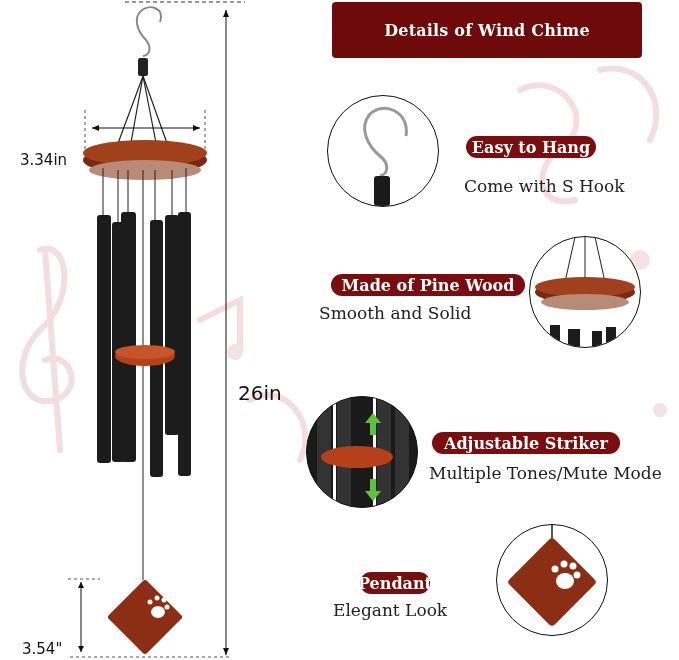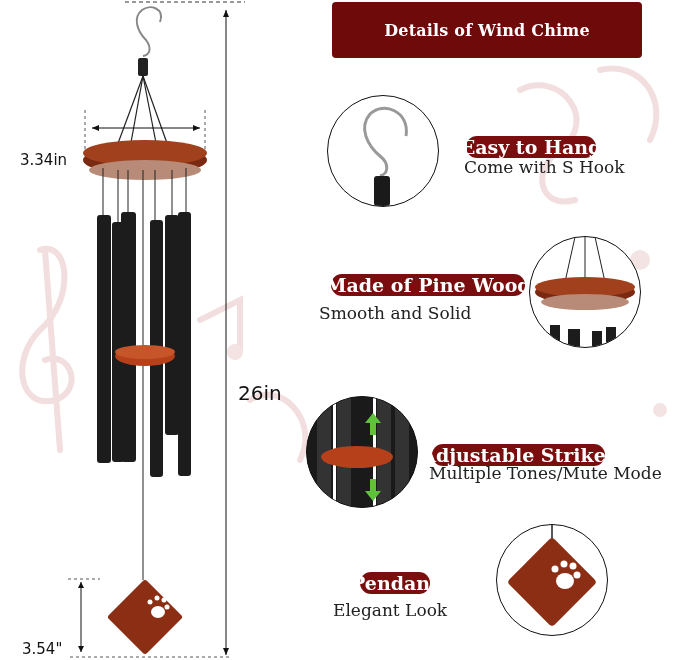--- a/index.html
+++ b/index.html
@@ -2,21 +2,21 @@
 <html><head>
 <meta charset="utf-8">
 <style>
   html,body{margin:0;padding:0;}
   body{width:679px;height:660px;position:relative;overflow:hidden;background:#ffffff;font-family:"DejaVu Serif",serif;}
   .abs{position:absolute;}
   .bg-notes{position:absolute;inset:0;pointer-events:none;}
   .title-box{position:absolute;left:332px;top:2px;width:310px;height:56px;background:#6e0a0a;border-radius:4px;display:flex;align-items:center;justify-content:center;}
   .title-box span{color:#fff;font-family:"DejaVu Serif",serif;font-weight:bold;font-size:16px;letter-spacing:0.2px;}
   .pill{position:absolute;background:#7a0d0d;border-radius:12px;height:22px;display:flex;align-items:center;justify-content:center;}
-  .pill span{color:#fff;font-family:"DejaVu Serif",serif;font-weight:bold;font-size:19px;white-space:nowrap;}
+  .pill span{color:#fff;font-family:"DejaVu Serif",serif;font-weight:bold;font-size:16px;white-space:nowrap;}
   .desc{position:absolute;font-family:"DejaVu Serif",serif;font-size:17px;color:#222;white-space:nowrap;}
   .circle{position:absolute;border:1.5px solid #111;border-radius:50%;overflow:hidden;background:#fff;}
   .dim{position:absolute;font-family:"DejaVu Sans",sans-serif;font-size:15px;color:#111;margin-top:33px;}
 </style>
 </head>
 <body>
 
 <svg class="bg-notes" width="679" height="660" viewBox="0 0 679 660">
   <g fill="none" stroke="#f2dede" stroke-width="6" stroke-linecap="round">
     <path d="M40 250 C 70 240, 75 300, 40 330 C 10 360, 20 410, 55 400 C 85 390, 70 350, 45 360"></path>
@@ -111,21 +111,21 @@
 
 <div class="circle" style="left:327px;top:95px;width:110px;height:110px;">
   <svg width="110" height="110" viewBox="0 0 110 110">
     <path d="M78 40 C 82 15, 55 5, 42 18 C 30 32, 40 50, 52 60 C 62 68, 60 78, 52 80" fill="none" stroke="#999" stroke-width="3"></path>
     <rect x="46" y="80" width="16" height="30" rx="3" fill="#1a1a1a"></rect>
   </svg>
 </div>
 <div class="pill" style="left:466px;top:136px;width:130px;">
   <span>Easy to Hang</span>
 </div>
-<div class="desc" style="left:464px;top:157px;">Come with S Hook</div>
+<div class="desc" style="left:464px;top:176px;">Come with S Hook</div>
 
 <div class="pill" style="left:331px;top:274px;width:194px;">
   <span>Made of Pine Wood</span>
 </div>
 <div class="desc" style="left:319px;top:303px;">Smooth and Solid</div>
 <div class="circle" style="left:529px;top:236px;width:110px;height:110px;">
   <svg width="110" height="110" viewBox="0 0 110 110">
     <g stroke="#222" stroke-width="1">
         <line x1="45" y1="0" x2="35" y2="45"></line>
         <line x1="55" y1="0" x2="55" y2="45"></line>
@@ -153,21 +153,21 @@
       </g>
     <g fill="#fff">
         <rect x="26" y="0" width="3" height="110"></rect>
         <rect x="66" y="0" width="3" height="110"></rect>
       </g>
     <ellipse cx="50" cy="60" rx="36" ry="11" fill="#b5401a"></ellipse>
     <path d="M66 16 l-8 10 h5 v12 h6 v-12 h5 z" fill="#5ec23a"></path>
     <path d="M66 104 l-8 -10 h5 v-12 h6 v12 h5 z" fill="#5ec23a"></path>
   </svg>
 </div>
-<div class="pill" style="left:432px;top:432px;width:173px;margin-top:12px;">
+<div class="pill" style="left:432px;top:432px;width:188px;">
   <span>Adjustable Striker</span>
 </div>
 <div class="desc" style="left:429px;top:463px;">Multiple Tones/Mute Mode</div>
 
 <div class="pill" style="left:360px;top:572px;width:70px;">
   <span>Pendant</span>
 </div>
 <div class="desc" style="left:333px;top:600px;">Elegant Look</div>
 <div class="circle" style="left:496px;top:524px;width:110px;height:110px;">
   <svg width="110" height="110" viewBox="0 0 110 110">

